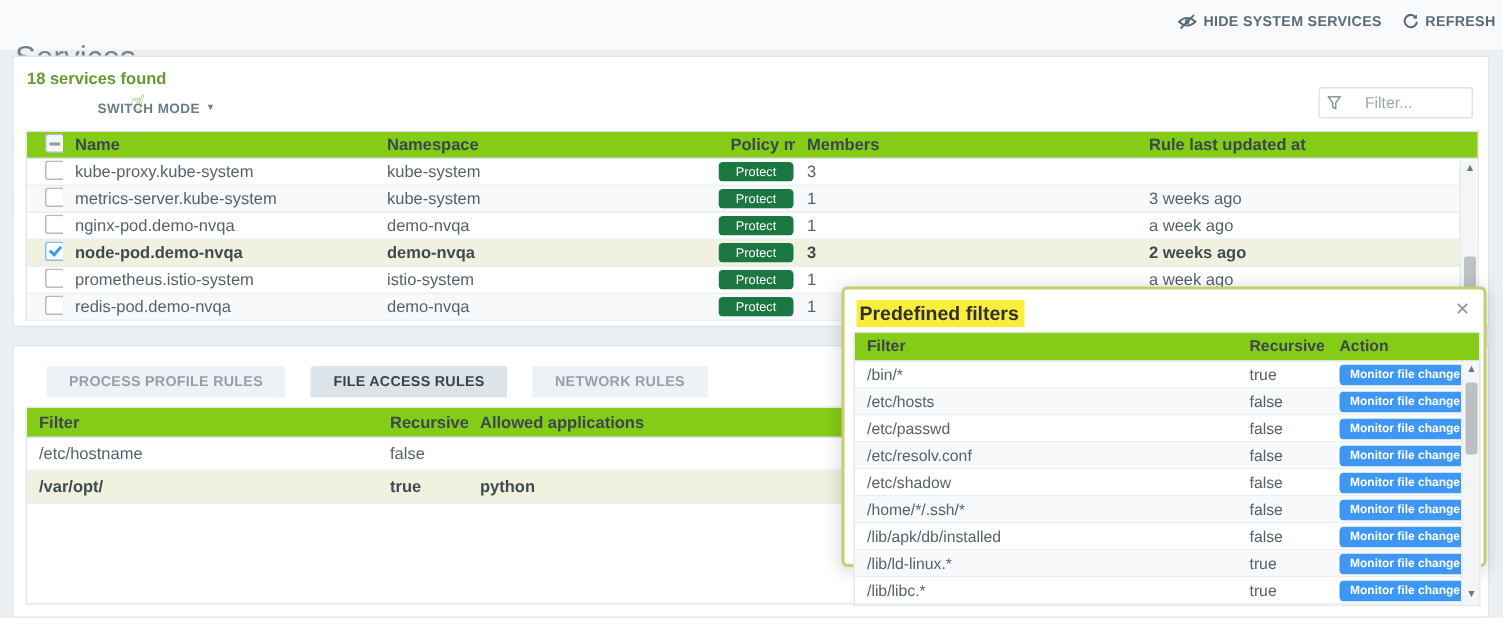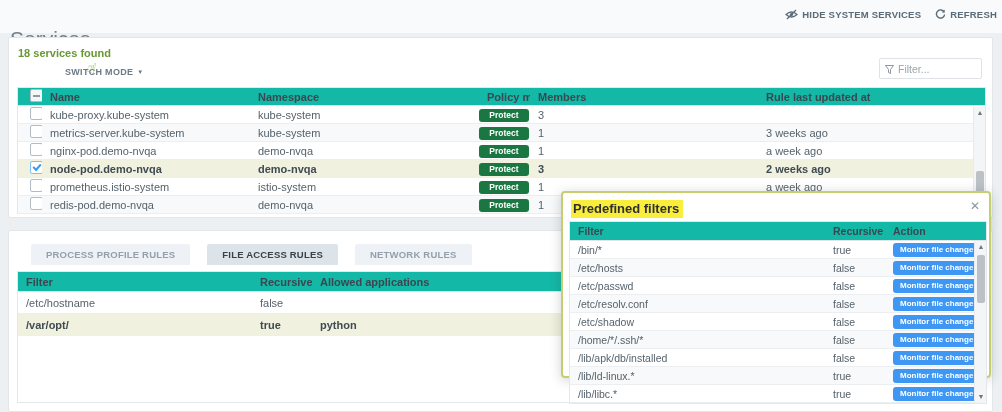--- a/index.html
+++ b/index.html
@@ -20,46 +20,46 @@
   .card-services { left:8px; top:37px; width:985px; height:181px; }
   .card-rules { left:8px; top:230px; width:985px; height:182px; }
   
   .services-count { position:absolute; left:9px; top:9px; font-size:11px; font-weight:bold; color:#689a33; }
   .switch-mode { position:absolute; left:9px; top:25px; height:18px; display:flex; align-items:center; gap:4px;
     background:none; border:none; cursor:pointer; font-family:inherit;
     font-size:9px; font-weight:bold; color:#6c7a86; letter-spacing:.3px;margin-left:47px; }
   .caret { font-size:6px; color:#6c7a86; }
   .hand-icon { position:absolute; left:78px; top:21px; font-size:15px; color:#7cb342; transform:rotate(18deg); }
   .filter-box { position:absolute; right:10px; top:20px; width:103px; height:21px; border:1px solid #dfe3e7;
-    border-radius:2px; background:#fff; display:flex; align-items:center; padding:0 5px; gap:4px; }
+    border-radius:2px; background:#fff; display:flex; align-items:center; padding:0 5px; gap:16px; }
   .filter-box input { border:none; outline:none; width:100%; font-family:inherit; font-size:10.5px; color:#55606a; }
   .filter-box input::placeholder { color:#9aa5ad; }
   
   .tbl { position:absolute; border:1px solid #e4e8eb; background:#fff; }
   .tr { display:grid; align-items:center; border-bottom:1px solid #eceff1; background:#fff; }
-  .tr.head { background:#14b8a6; border-bottom:1px solid #dfe4e8; }
+  .tr.head { background:#84cc16; border-bottom:1px solid #dfe4e8; }
   .tr.head .td { font-weight:bold; color:#3a4750; }
   .td { font-size:11px; color:#56626c; padding:0 8px; white-space:nowrap; overflow:hidden; }
   .tr.alt { background:#f7f9fa; }
   .tr.selected { background:#f0f1de; }
   .tr.selected .td { font-weight:bold; color:#3f4a52; }
   
   .tbl-services { left:8px; top:49px; width:969px; height:127px; border-bottom:1px solid #e4e8eb; }
   .tbl-services .tr { grid-template-columns:24px 208px 229px 51px 228px auto; height:18px; padding-right:12px; }
   .tbl-services .tr.head { height:18px; }
   
   .cb { width:13px; height:13px; border:1px solid #b3bcc4; border-radius:2px; background:#fff;
     display:inline-block; margin-left:4px; position:relative; cursor:pointer; }
   .cb.indeterminate { background:#f4f6f8; }
   .cb.indeterminate::after { content:""; position:absolute; left:2px; top:5px; width:7px; height:2px; background:#8f9aa3; }
   .cb.checked { border-color:#7fc0f5; }
   .cb.checked::after { content:""; position:absolute; left:2px; top:2px; width:6px; height:3px;
     border-left:2px solid #3d9bf0; border-bottom:2px solid #3d9bf0; transform:rotate(-48deg); }
   .badge-protect { display:inline-block; width:50px; height:13px; line-height:13px; border-radius:3px;
-    background:#1a7742; color:#fff; font-size:8.5px; font-weight:bold; text-align:center; }
+    background:#1a7742; color:#fff; font-size:8.5px; font-weight:normal; text-align:center; }
   
   .sb { position:absolute; top:0; right:0; width:12px; bottom:0; background:#f4f5f6; border-left:1px solid #e8ebee; }
   .sb .arr { position:absolute; left:0; width:12px; height:12px; font-size:7px; color:#6b7680;
     text-align:center; line-height:12px; cursor:pointer; }
   .sb .thumb { position:absolute; left:2px; width:8px; background:#bcc1c6; border-radius:2px; cursor:pointer; }
   .sb-services { top:19px; }
   .sb-services .thumb { top:64px; height:44px; }
   
   .tabs { position:absolute; left:22px; top:13px; display:flex; gap:17px; }
   .tab { height:21px; padding:0 15px; display:flex; align-items:center; border:none; cursor:pointer;

